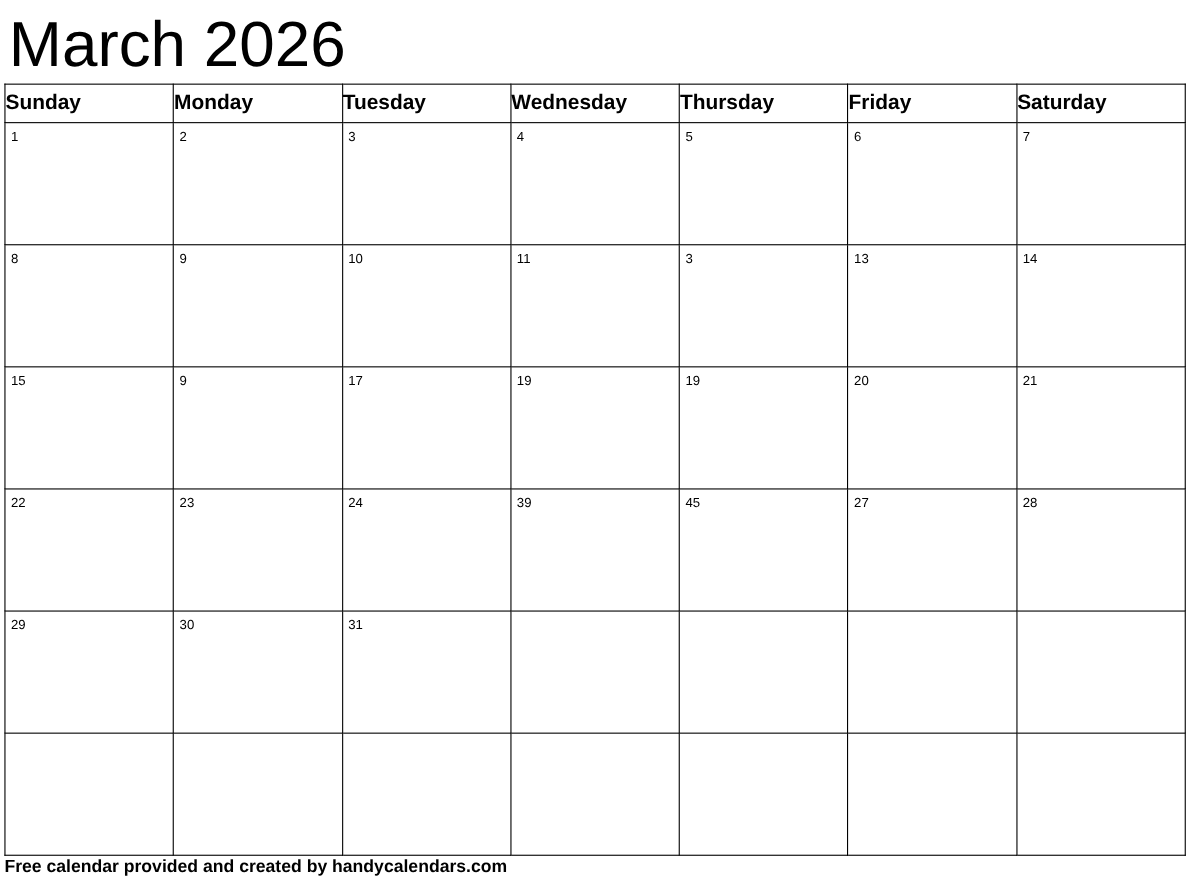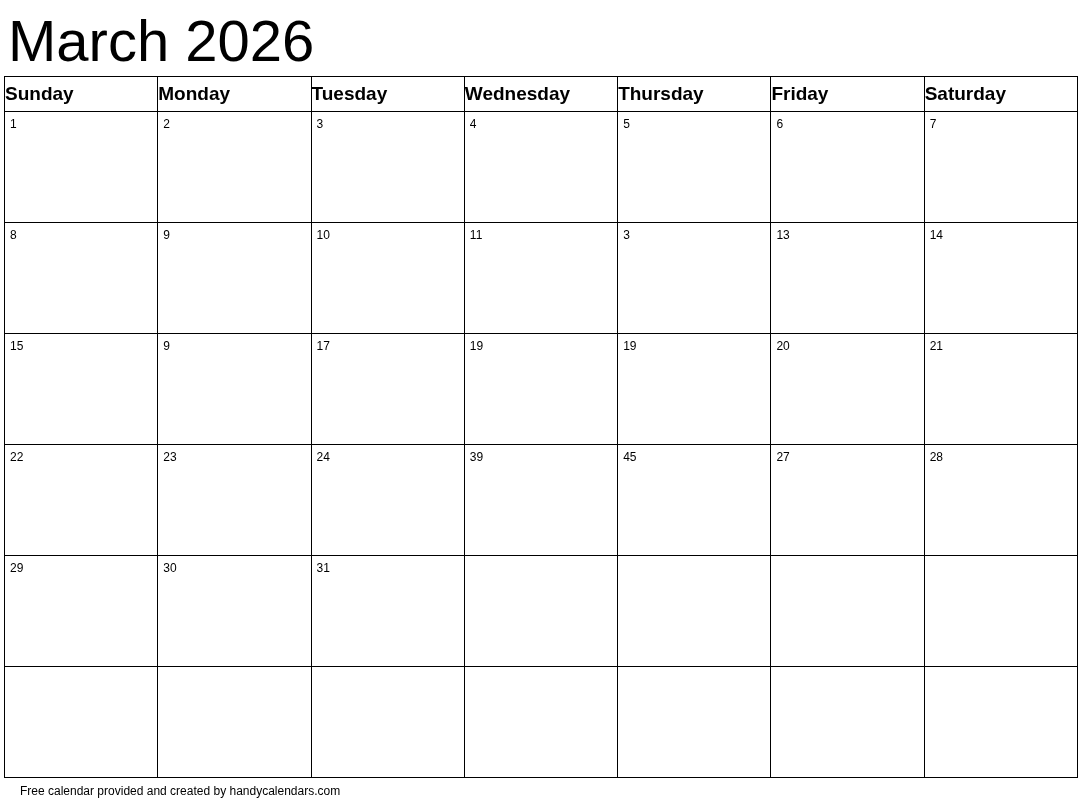--- a/index.html
+++ b/index.html
@@ -54,25 +54,26 @@
     position: relative;
   }
   .daynum {
     font-size: 12px;
     line-height: 1;
     padding: 6px 0 0 5px;
     display: block;
   }
   .footer {
     position: absolute;
-    left: 20px;
+    left: 4px;
     bottom: 2px;
-    font-size: 12px;
+    font-size: 16px;
     line-height: 1.2;
     white-space: nowrap;
+    font-weight: bold;
   }
 </style>
 </head>
 <body>
 
 <div class="page">
 
   <div class="title">March 2026</div>
 
   <table class="calendar">

